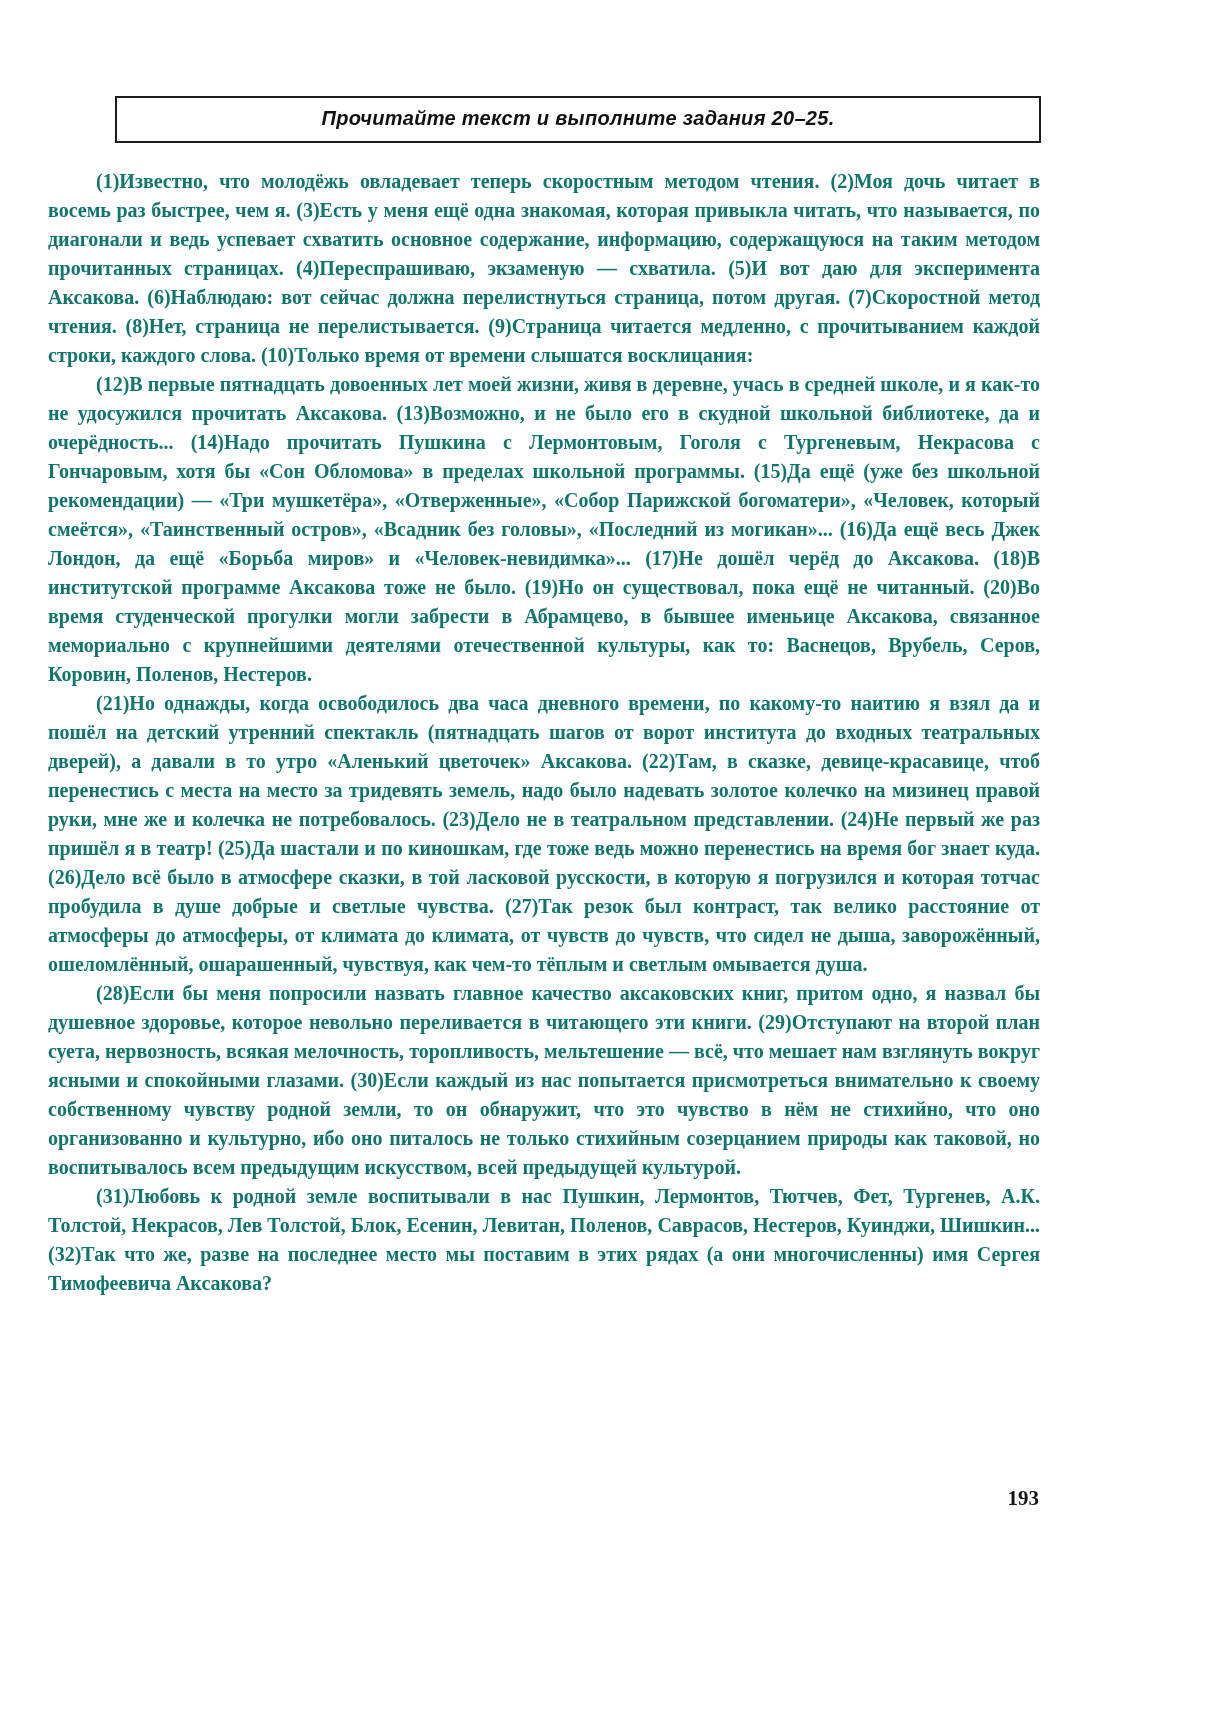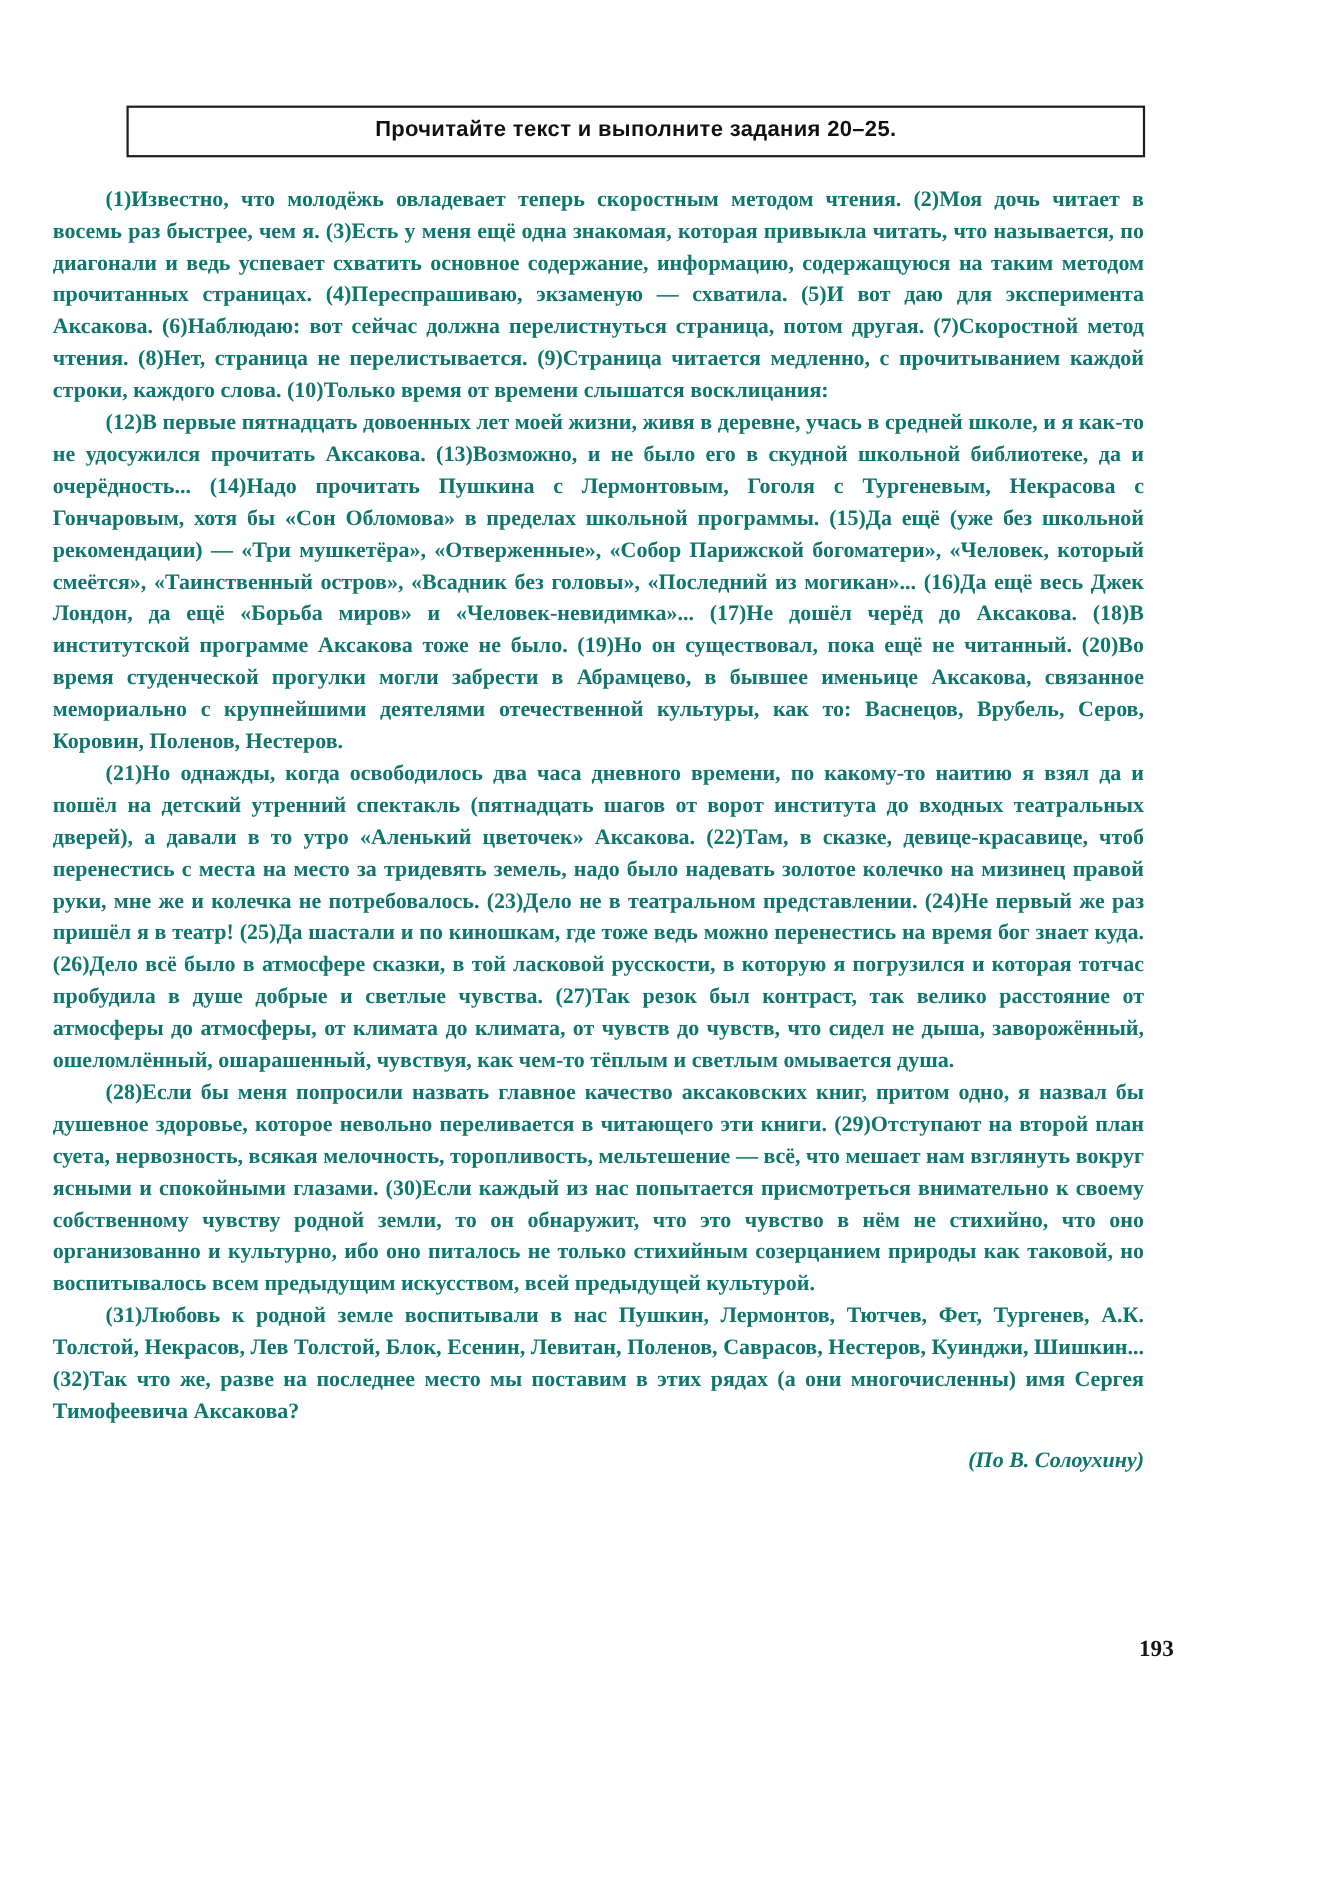--- a/index.html
+++ b/index.html
@@ -24,20 +24,21 @@
     width: 926px;
     box-sizing: border-box;
     border: 2px solid #1c1c1c;
     padding: 9px 12px 11px;
     text-align: center;
     background: #ffffff;
   }
   .header-box .header-text {
     font-family: "Liberation Sans", sans-serif;
     font-weight: bold;
+    font-style: italic;
     font-size: 20px;
     letter-spacing: 0.3px;
     color: #111111;
   }
   .text-body {
     position: absolute;
     left: 48px;
     top: 167px;
     width: 992px;
     font-size: 20px;
@@ -52,21 +53,21 @@
   }
   .attribution {
     margin: 16px 0 0;
     text-align: right;
     font-style: italic;
     font-weight: bold;
     font-size: 20px;
   }
   .page-number {
     position: absolute;
-    right: 143px;
+    right: 171px;
     top: 1486px;
     font-size: 21px;
     font-weight: bold;
     color: #161616;
   }
 </style>
 </head>
 <body>
 
 <div class="page">
@@ -74,18 +75,17 @@
   <div class="header-box">
     <span class="header-text">Прочитайте текст и выполните задания 20–25.</span>
   </div>
 
   <div class="text-body">
     <p class="para">(1)Известно, что молодёжь овладевает теперь скоростным методом чтения. (2)Моя дочь читает в восемь раз быстрее, чем я. (3)Есть у меня ещё одна знакомая, которая привыкла читать, что называется, по диагонали и ведь успевает схватить основное содержание, информацию, содержащуюся на таким методом прочитанных страницах. (4)Переспрашиваю, экзаменую — схватила. (5)И вот даю для эксперимента Аксакова. (6)Наблюдаю: вот сейчас должна перелистнуться страница, потом другая. (7)Скоростной метод чтения. (8)Нет, страница не перелистывается. (9)Страница читается медленно, с прочитыванием каждой строки, каждого слова. (10)Только время от времени слышатся восклицания:</p>
     <p class="para">(12)В первые пятнадцать довоенных лет моей жизни, живя в деревне, учась в средней школе, и я как-то не удосужился прочитать Аксакова. (13)Возможно, и не было его в скудной школьной библиотеке, да и очерёдность... (14)Надо прочитать Пушкина с Лермонтовым, Гоголя с Тургеневым, Некрасова с Гончаровым, хотя бы «Сон Обломова» в пределах школьной программы. (15)Да ещё (уже без школьной рекомендации) — «Три мушкетёра», «Отверженные», «Собор Парижской богоматери», «Человек, который смеётся», «Таинственный остров», «Всадник без головы», «Последний из могикан»... (16)Да ещё весь Джек Лондон, да ещё «Борьба миров» и «Человек-невидимка»... (17)Не дошёл черёд до Аксакова. (18)В институтской программе Аксакова тоже не было. (19)Но он существовал, пока ещё не читанный. (20)Во время студенческой прогулки могли забрести в Абрамцево, в бывшее именьице Аксакова, связанное мемориально с крупнейшими деятелями отечественной культуры, как то: Васнецов, Врубель, Серов, Коровин, Поленов, Нестеров.</p>
     <p class="para">(21)Но однажды, когда освободилось два часа дневного времени, по какому-то наитию я взял да и пошёл на детский утренний спектакль (пятнадцать шагов от ворот института до входных театральных дверей), а давали в то утро «Аленький цветочек» Аксакова. (22)Там, в сказке, девице-красавице, чтоб перенестись с места на место за тридевять земель, надо было надевать золотое колечко на мизинец правой руки, мне же и колечка не потребовалось. (23)Дело не в театральном представлении. (24)Не первый же раз пришёл я в театр! (25)Да шастали и по киношкам, где тоже ведь можно перенестись на время бог знает куда. (26)Дело всё было в атмосфере сказки, в той ласковой русскости, в которую я погрузился и которая тотчас пробудила в душе добрые и светлые чувства. (27)Так резок был контраст, так велико расстояние от атмосферы до атмосферы, от климата до климата, от чувств до чувств, что сидел не дыша, заворожённый, ошеломлённый, ошарашенный, чувствуя, как чем-то тёплым и светлым омывается душа.</p>
     <p class="para">(28)Если бы меня попросили назвать главное качество аксаковских книг, притом одно, я назвал бы душевное здоровье, которое невольно переливается в читающего эти книги. (29)Отступают на второй план суета, нервозность, всякая мелочность, торопливость, мельтешение — всё, что мешает нам взглянуть вокруг ясными и спокойными глазами. (30)Если каждый из нас попытается присмотреться внимательно к своему собственному чувству родной земли, то он обнаружит, что это чувство в нём не стихийно, что оно организованно и культурно, ибо оно питалось не только стихийным созерцанием природы как таковой, но воспитывалось всем предыдущим искусством, всей предыдущей культурой.</p>
     <p class="para">(31)Любовь к родной земле воспитывали в нас Пушкин, Лермонтов, Тютчев, Фет, Тургенев, А.К. Толстой, Некрасов, Лев Толстой, Блок, Есенин, Левитан, Поленов, Саврасов, Нестеров, Куинджи, Шишкин... (32)Так что же, разве на последнее место мы поставим в этих рядах (а они многочисленны) имя Сергея Тимофеевича Аксакова?</p>
-    <p class="attribution">(По В. Солоухину)</p>
   </div>
 
   <div class="page-number">193</div>
 
 </div>
 
 </body></html>

